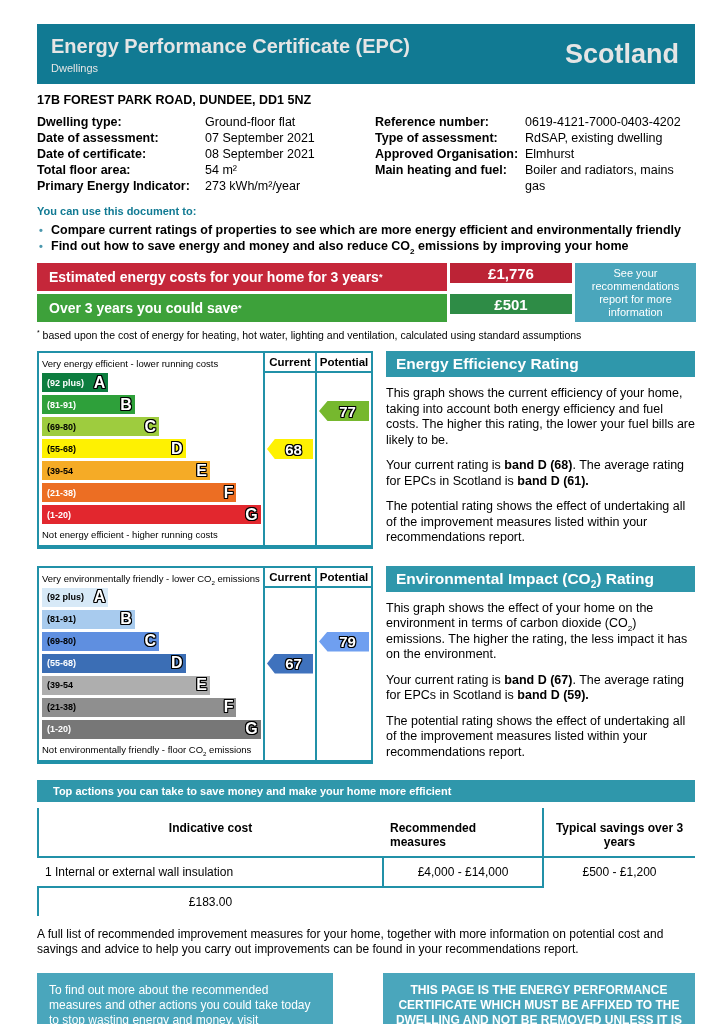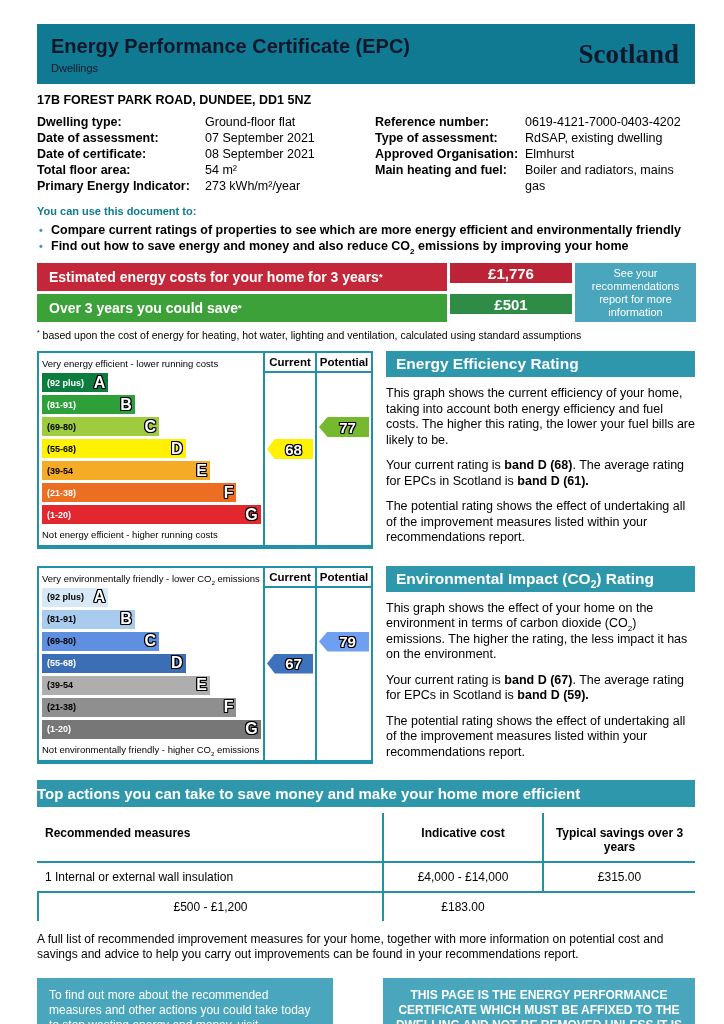--- a/index.html
+++ b/index.html
@@ -7,27 +7,27 @@
   body {
     width:724px; height:1024px; background:#ffffff; overflow:hidden;
     font-family:"Liberation Sans", sans-serif; color:#000;
   }
   sup { font-size:65%; vertical-align:super; line-height:0; }
   sub { font-size:65%; vertical-align:sub; line-height:0; }
   .page { padding:24px 29px 0 37px; }
 
   
   .band-header{
-    background:var(--teal-dark); color:#0f172a; height:60px;
+    background:var(--teal-dark); color:#e5e5e5; height:60px;
     display:flex; justify-content:space-between; align-items:center;
     padding:6px 16px 6px 14px;
   }
   .band-header h1{ margin:0; font-size:20px; font-weight:bold; line-height:24px; }
   .hdr-sub{ font-size:11px; margin-top:4px; }
-  .hdr-region{ font-size:27px; font-weight:bold;font-family:Liberation Serif, serif; }
+  .hdr-region{ font-size:27px; font-weight:bold; }
 
   .address{ font-size:12.5px; font-weight:bold; margin:9px 0 7px; }
 
   
   .details{ display:flex; gap:18px; font-size:12.5px; line-height:16px; }
   .details .dcol{ flex:1; }
   .drow{ display:flex; }
   .dlbl{ font-weight:bold; flex:none; }
   .dcol-left .dlbl{ width:168px; }
   .dcol-right .dlbl{ width:150px; }
@@ -74,21 +74,21 @@
     position:absolute; left:2px; right:2px; height:20px;
     clip-path:polygon(0 50%, 17% 0, 100% 0, 100% 100%, 17% 100%);
     display:flex; align-items:center; justify-content:center; padding-left:7px;
   }
   .score-arrow span{
     font-size:15px; font-weight:bold; color:#fff; line-height:1;
     text-shadow:-1px -1px 0 #000,1px -1px 0 #000,-1px 1px 0 #000,1px 1px 0 #000,0 -1px 0 #000,0 1px 0 #000,-1px 0 0 #000,1px 0 0 #000;
   }
 
   
-  .band-title{ background:var(--teal-mid); color:#fff; font-size:15px; font-weight:bold; padding:5px 0; margin-top:4px; }
+  .band-title{ background:var(--teal-mid); color:#fff; font-size:11px; font-weight:bold; padding:5px 16px; margin-top:4px; }
   .actions-table{ display:grid; grid-template-columns:345px 160px 153px; margin-top:6px; }
   .at-cell{ font-size:12px; padding:7px 8px; }
   .at-cell.c2,.at-cell.c3{ border-left:2px solid var(--line); text-align:center; }
   .at-head{ font-weight:bold; padding-top:13px; border-bottom:2px solid var(--line); }
   .at-r1{ border-bottom:2px solid var(--line); }
   .actions-note{ font-size:12px; line-height:15px; margin:11px 0 16px; }
 
   
   .footer-row{ display:flex; justify-content:space-between; }
   .fbox{ background:var(--teal-light); color:#fff; padding:10px 12px; font-size:12px; line-height:15px; }
@@ -234,21 +234,21 @@
             <div class="score-head">Current</div>
             <div class="score-body">
               <div class="score-arrow" style="background: rgb(254, 241, 2); top: 66px;">
                 <span>68</span>
               </div>
             </div>
           </div>
           <div class="score-col">
             <div class="score-head">Potential</div>
             <div class="score-body">
-              <div class="score-arrow" style="background: rgb(118, 184, 46); top: 44px;">
+              <div class="score-arrow" style="background: rgb(118, 184, 46); top: 28px;">
                 <span>77</span>
               </div>
             </div>
           </div>
         </div>
       </div>
     <div class="text-col">
       <div class="sec-heading"><span>Energy Efficiency Rating</span></div>
       <p><span>This graph shows the current efficiency of your home, taking into account both energy efficiency and fuel costs. The higher this rating, the lower your fuel bills are likely to be.</span></p>
       <p><span>Your current rating is </span><span style="font-weight: bold;">band D (68)</span><span>. The average rating for EPCs in Scotland is </span><span style="font-weight: bold;">band D (61).</span></p>
@@ -296,21 +296,21 @@
                 <span class="band-range" style="color: rgb(0, 0, 0);">(21-38)</span>
                 <span class="band-letter">F</span>
               </div>
             </div>
             <div class="band-row">
               <div class="band-bar" style="width: 99%; background: rgb(119, 119, 119);">
                 <span class="band-range" style="color: rgb(255, 255, 255);">(1-20)</span>
                 <span class="band-letter">G</span>
               </div>
             </div>
-            <div class="chart-caption bottom"><span>Not environmentally friendly - higher CO</span><sub>2</sub><span> emissions</span></div>
+            <div class="chart-caption bottom"><span>Not environmentally friendly - floor CO</span><sub>2</sub><span> emissions</span></div>
           </div>
           <div class="score-col">
             <div class="score-head">Current</div>
             <div class="score-body">
               <div class="score-arrow" style="background: rgb(63, 114, 189); top: 66px;">
                 <span>67</span>
               </div>
             </div>
           </div>
           <div class="score-col">
@@ -327,27 +327,26 @@
       <div class="sec-heading"><span>Environmental Impact (CO</span><sub>2</sub><span>) Rating</span></div>
       <p><span>This graph shows the effect of your home on the environment in terms of carbon dioxide (CO</span><sub>2</sub><span>) emissions. The higher the rating, the less impact it has on the environment.</span></p>
       <p><span>Your current rating is </span><span style="font-weight: bold;">band D (67)</span><span>. The average rating for EPCs in Scotland is </span><span style="font-weight: bold;">band D (59).</span></p>
       <p><span>The potential rating shows the effect of undertaking all of the improvement measures listed within your recommendations report.</span></p>
     </div>
   </div>
 
   <div class="band-title">Top actions you can take to save money and make your home more efficient</div>
 
   <div class="actions-table">
+    <div class="at-cell at-head c2">Indicative cost</div>
     <div class="at-cell at-head c1">Recommended measures</div>
-    <div class="at-cell at-head c2">Indicative cost</div>
     <div class="at-cell at-head c3">Typical savings over 3 years</div>
 
     <div class="at-cell at-r1 c1">1 Internal or external wall insulation</div>
     <div class="at-cell at-r1 c2">£4,000 - £14,000</div>
-    <div class="at-cell at-r1 c3">£315.00</div>
 
     <div class="at-cell at-r2 c2">£500 - £1,200</div>
     <div class="at-cell at-r2 c3">£183.00</div>
   </div>
 
   <p class="actions-note">A full list of recommended improvement measures for your home, together with more information on potential cost and savings and advice to help you carry out improvements can be found in your recommendations report.</p>
 
   <div class="footer-row">
     <div class="fbox fbox-left">To find out more about the recommended measures and other actions you could take today to stop wasting energy and money, visit greenerscotland.org or contact Home Energy Scotland on 0808 808 2282.</div>
     <div class="fbox fbox-right">THIS PAGE IS THE ENERGY PERFORMANCE CERTIFICATE WHICH MUST BE AFFIXED TO THE DWELLING AND NOT BE REMOVED UNLESS IT IS REPLACED WITH AN UPDATED CERTIFICATE</div>

